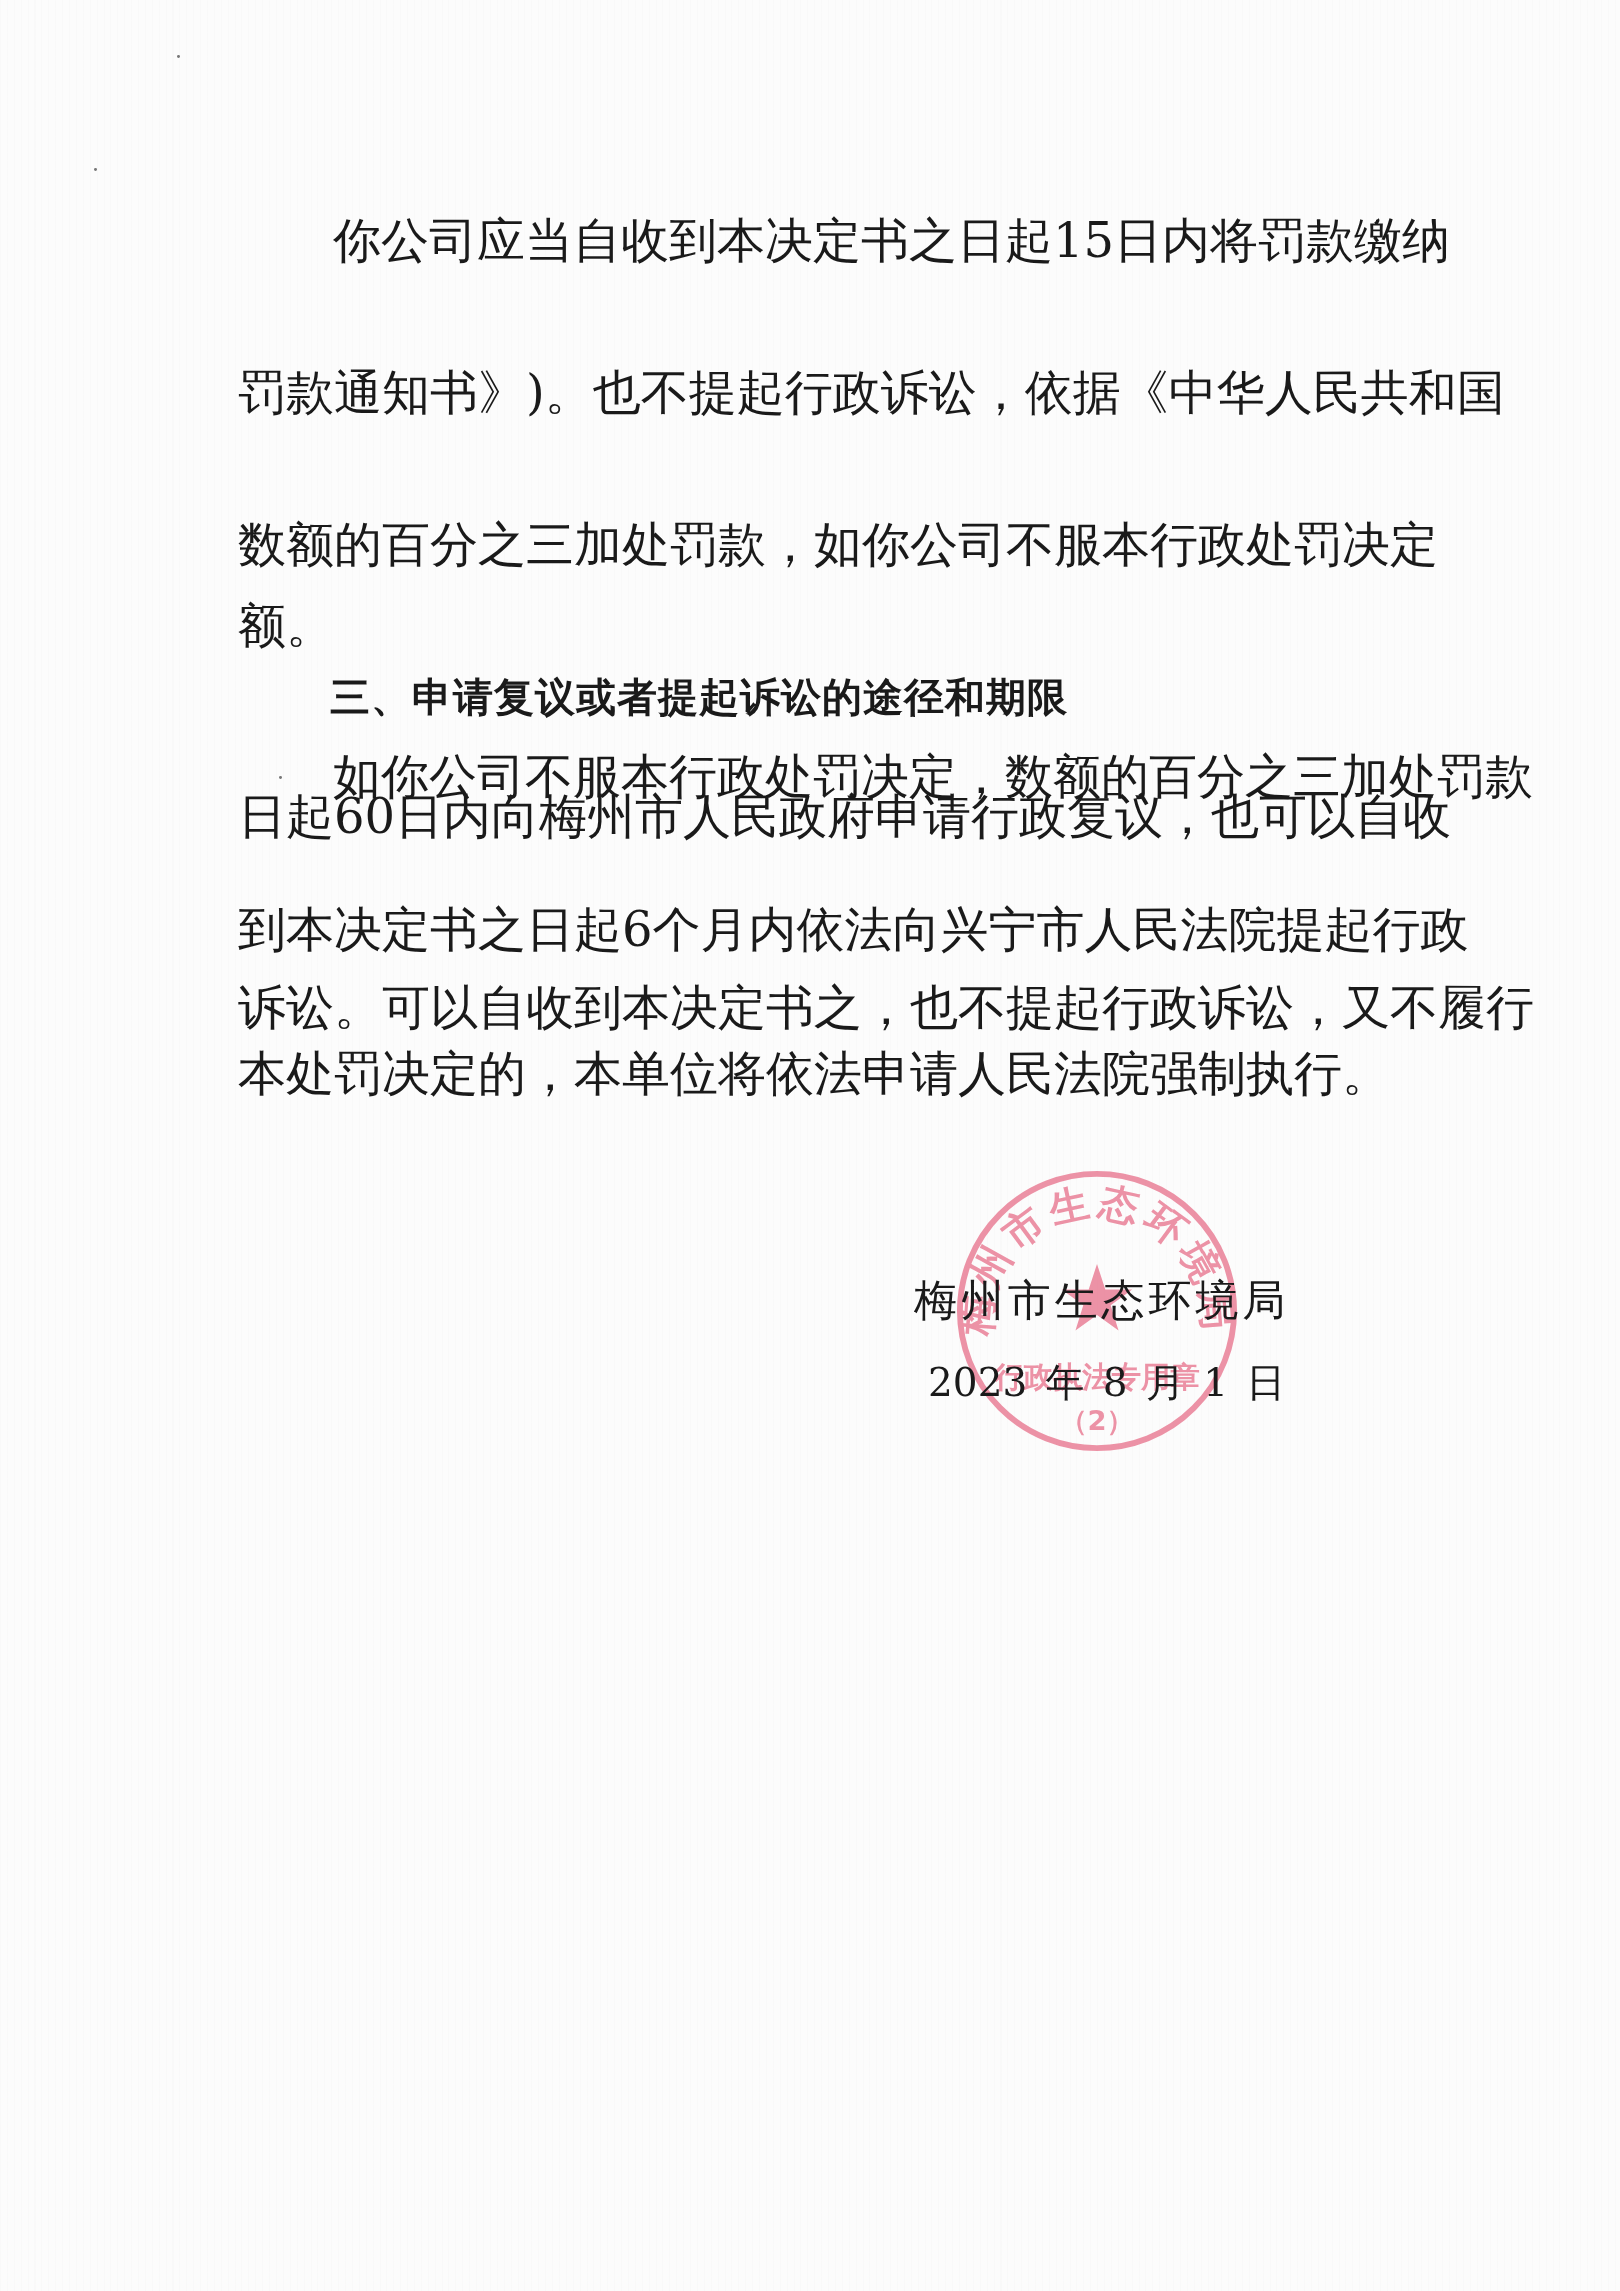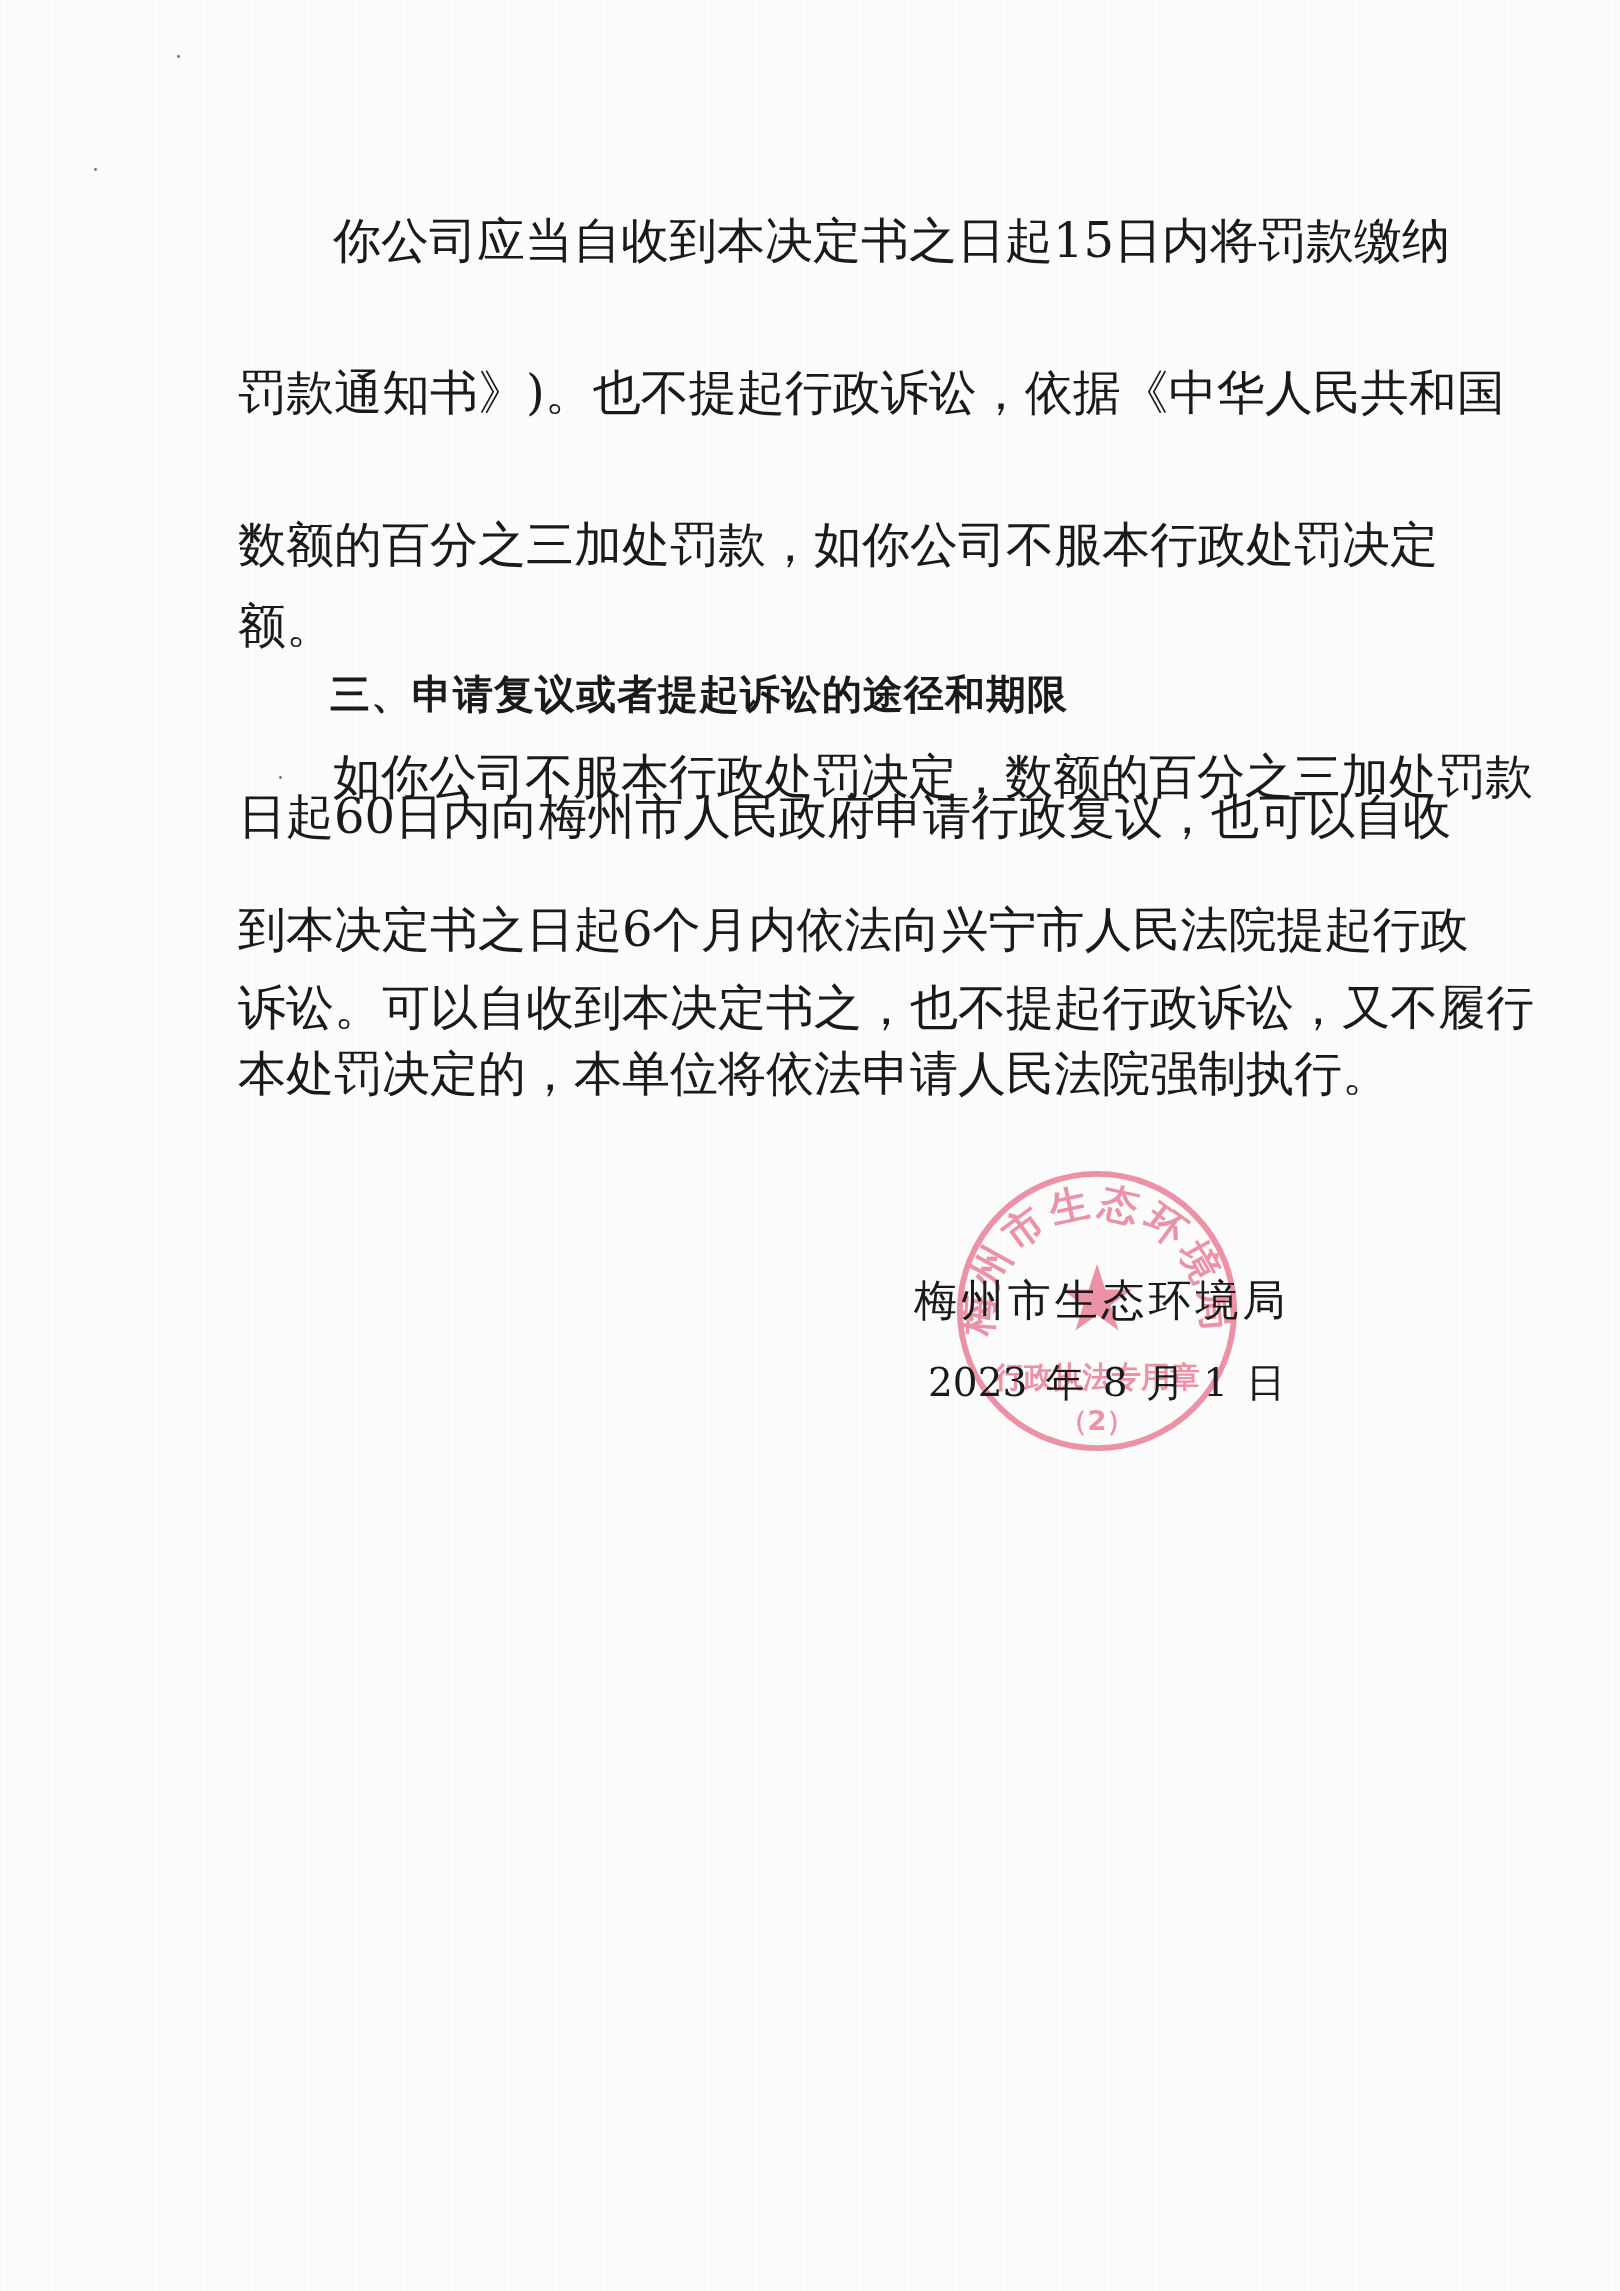--- a/index.html
+++ b/index.html
@@ -40,21 +40,21 @@
   }
   .line.indent {
     left: 333px;
     width: 1052px;
   }
   .heading {
     position: absolute;
     left: 330px;
     height: 55px;
     line-height: 55px;
-    font-family: Liberation Mono, monospace;
+    font-family: Liberation Sans, sans-serif;
     font-weight: bold;
     font-size: 40px;
     white-space: nowrap;
     letter-spacing: 1px;
     text-align: center;
   }
   .seal {
     position: absolute;
     left: 956px;
     top: 1170px;

